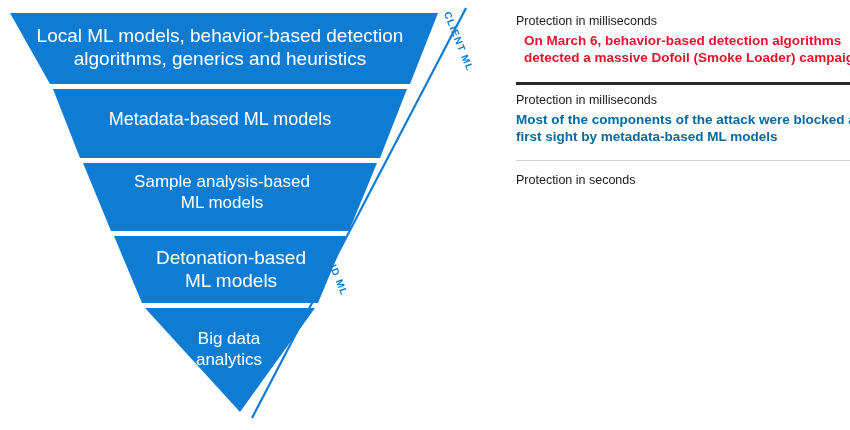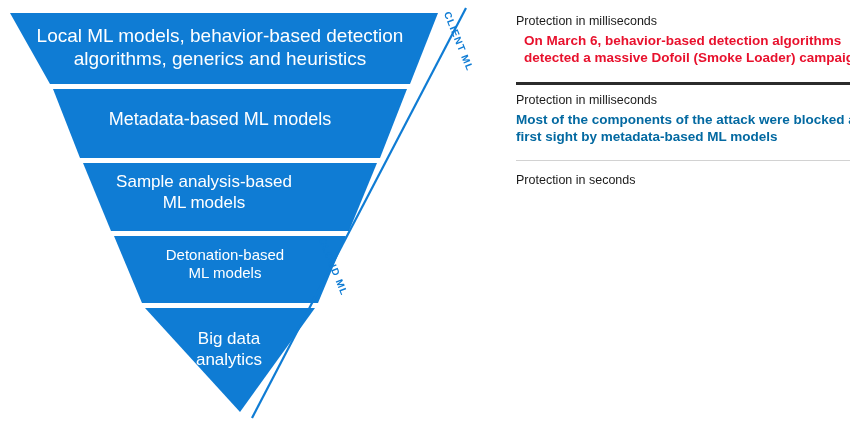--- a/index.html
+++ b/index.html
@@ -42,22 +42,22 @@
     color: #ffffff;
     text-align: center;
     font-family: "Liberation Sans", sans-serif;
     font-weight: 400;
     line-height: 1.22;
     white-space: pre-line;
     pointer-events: none;
   }
   #band-label-0 { left: 20px;  top: 24px;  width: 400px; font-size: 19px; }
   #band-label-1 { left: 48px;  top: 109px; width: 344px; font-size: 18px; }
-  #band-label-2 { left: 60px;  top: 172px; width: 288px; font-size: 17px; }
-  #band-label-3 { left: 110px; top: 246px; width: 230px; font-size: 15px; }
+  #band-label-2 { left: 78px;  top: 172px; width: 288px; font-size: 17px; }
+  #band-label-3 { left: 116px; top: 246px; width: 230px; font-size: 19px; }
   #band-label-4 { left: 146px; top: 317px; width: 166px; font-size: 17px; margin-top: 12px; }
 
   .diag-label {
     position: absolute;
     color: #0f7cd4;
     font-family: "Liberation Sans", sans-serif;
     font-size: 10px;
     font-weight: 700;
     letter-spacing: 1.1px;
     white-space: nowrap;

